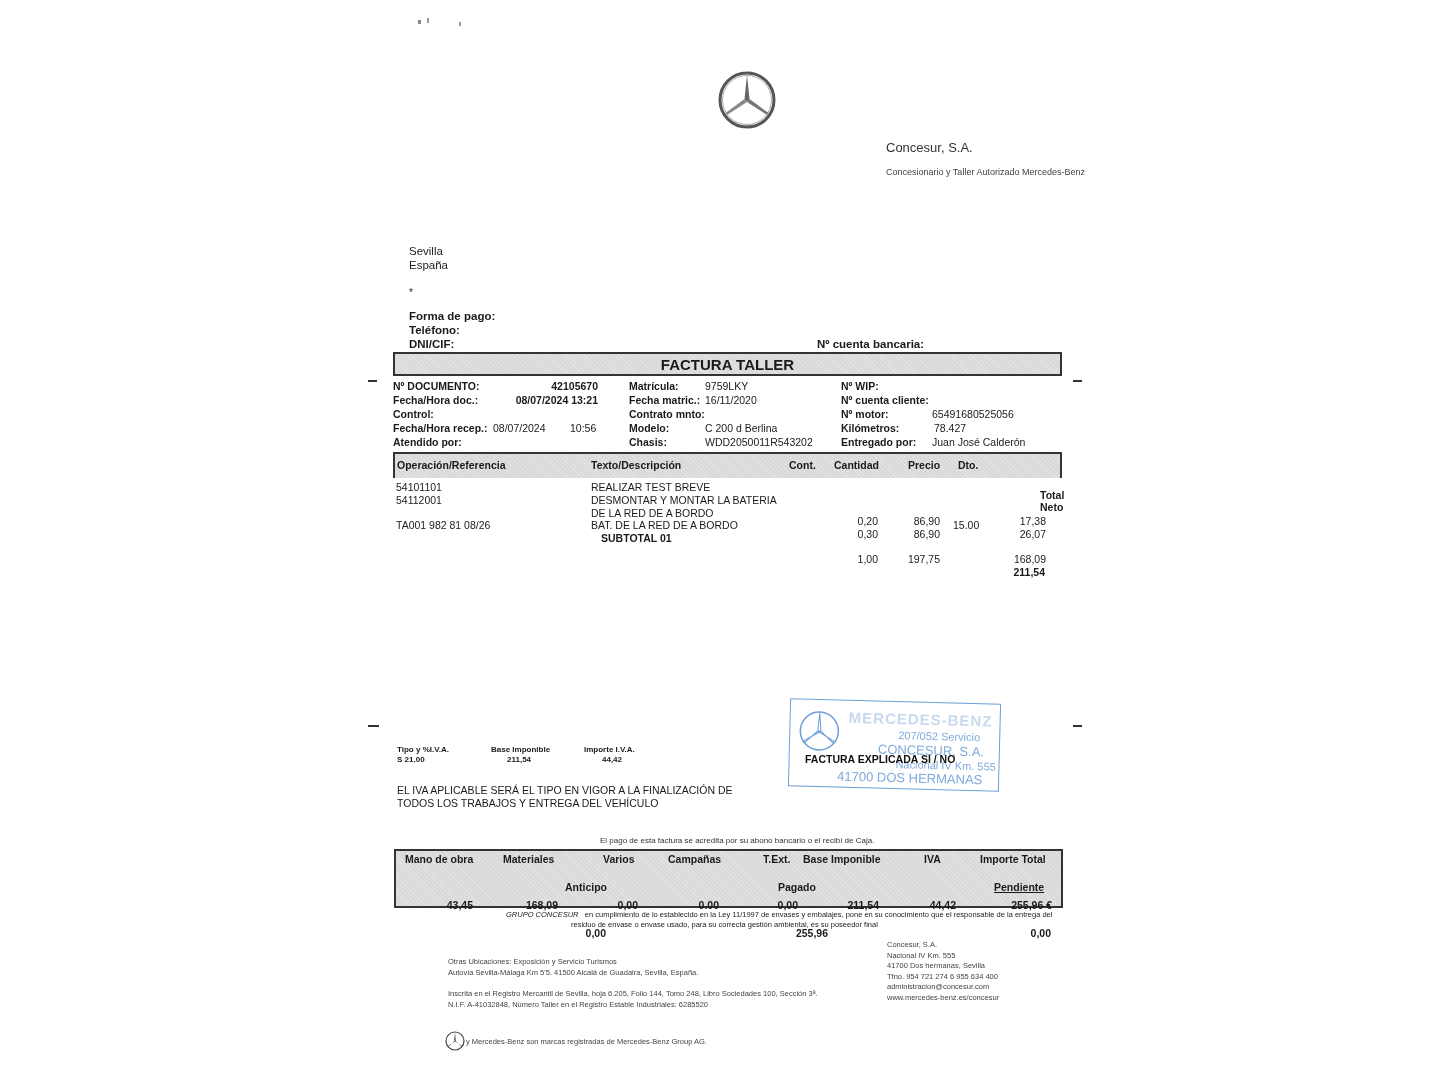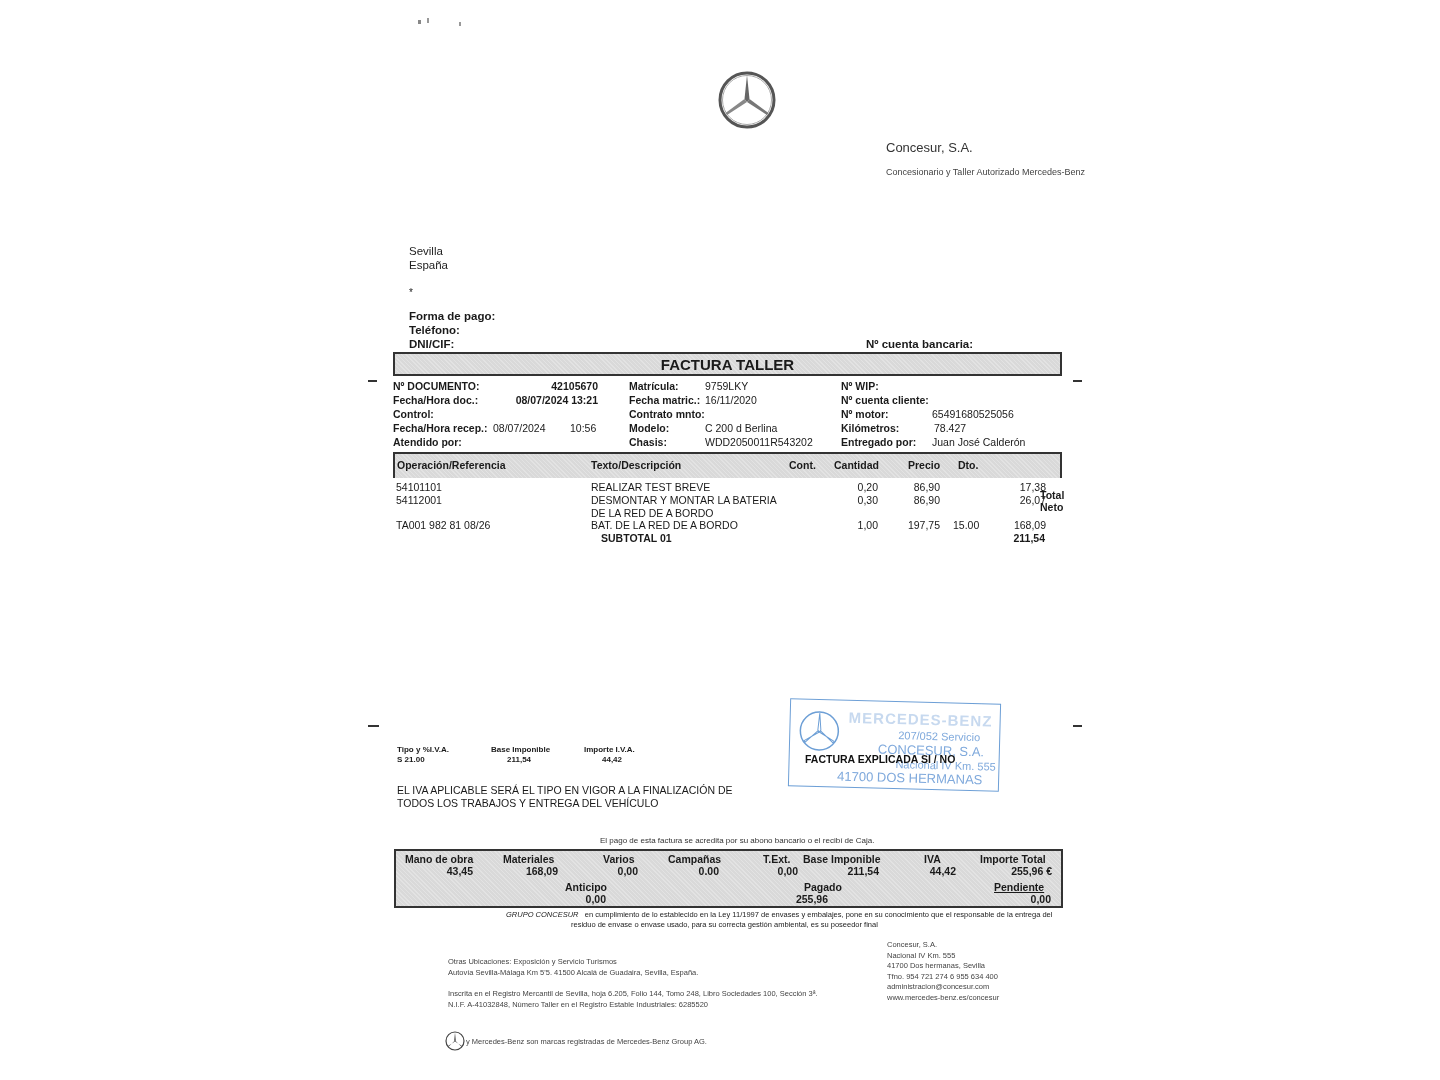--- a/index.html
+++ b/index.html
@@ -22,21 +22,21 @@
     text-align: center; font-size: 15px; font-weight: bold; line-height: 21px;
   }
   .info { font-size: 10.5px; }
   .info .k { font-weight: bold; }
   .table-head {
     left: 393px; top: 452px; width: 669px; height: 26px;
     border: 2px solid #333; border-bottom: none;
   }
   .th { position: absolute; top: 5px; font-size: 10.5px; font-weight: bold; }
   .td { position: absolute; font-size: 10.5px; }
-  .r { text-align: right; }
+  .r { text-align: right; margin-top: 34px; }
   .iva-h { font-size: 8px; font-weight: bold; }
   .iva-v { font-size: 8px; font-weight: bold; }
   .notice { left: 397px; top: 784px; font-size: 10.5px; line-height: 13px; }
   .stamp {
     left: 789px; top: 701px; width: 211px; height: 88px;
     border: 1.5px solid #6d9fd6; transform: rotate(1.5deg);
     color: #7fa9dc;
   }
   .stamp .line { position: absolute; white-space: nowrap; }
   .totals-box {
@@ -64,21 +64,21 @@
 <div class="abs company">Concesur, S.A.</div>
 <div class="abs company-sub">Concesionario y Taller Autorizado Mercedes-Benz</div>
 
 <div class="abs addr" style="top:245px;">Sevilla</div>
 <div class="abs addr" style="top:259px;">España</div>
 <div class="abs addr" style="top:287px;font-size:10px;">*</div>
 
 <div class="abs lbl" style="left:409px;top:310px;">Forma de pago:</div>
 <div class="abs lbl" style="left:409px;top:324px;">Teléfono:</div>
 <div class="abs lbl" style="left:409px;top:338px;">DNI/CIF:</div>
-<div class="abs lbl" style="left:866px;top:338px;">Nº cuenta bancaria:</div>
+<div class="abs lbl" style="left:817px;top:338px;">Nº cuenta bancaria:</div>
 
 <div class="abs title-bar shade">FACTURA TALLER</div>
 
 <div class="abs" style="left:368px;top:380px;width:9px;height:2px;background:#333;"></div>
 <div class="abs" style="left:1073px;top:380px;width:9px;height:2px;background:#333;"></div>
 <div class="abs" style="left:368px;top:725px;width:11px;height:2px;background:#333;"></div>
 <div class="abs" style="left:1073px;top:725px;width:9px;height:2px;background:#333;"></div>
 
 <div class="abs info" style="left:393px;top:380px;width:210px;">
   <div style="position:relative;height:14px;">
@@ -195,21 +195,21 @@
   <span class="tot" style="left:367px;top:2px;">T.Ext.</span>
   <span class="tot r" style="left:360px;top:14px;width:42px;">0,00</span>
   <span class="tot" style="left:407px;top:2px;">Base Imponible</span>
   <span class="tot r" style="left:420px;top:14px;width:63px;">211,54</span>
   <span class="tot" style="left:528px;top:2px;">IVA</span>
   <span class="tot r" style="left:510px;top:14px;width:50px;">44,42</span>
   <span class="tot" style="left:584px;top:2px;">Importe Total</span>
   <span class="tot r" style="left:580px;top:14px;width:76px;">255,96 €</span>
   <span class="tot" style="left:169px;top:30px;">Anticipo</span>
   <span class="tot r" style="left:160px;top:42px;width:50px;">0,00</span>
-  <span class="tot" style="left:408px;top:30px;">Pagado</span>
+  <span class="tot" style="left:382px;top:30px;">Pagado</span>
   <span class="tot r" style="left:380px;top:42px;width:52px;">255,96</span>
   <span class="tot" style="left:598px;top:30px;text-decoration:underline;">Pendiente</span>
   <span class="tot r" style="left:600px;top:42px;width:55px;">0,00</span>
 </div>
 
 <div class="abs foot" style="left:494px;top:910px;color:#222;">
   <span style="font-style:italic;margin-left:12px;">GRUPO CONCESUR</span>&nbsp;&nbsp;
   <span>en cumplimiento de lo establecido en la Ley 11/1997 de envases y embalajes, pone en su conocimiento que el responsable de la entrega del</span>
 </div>
 <div class="abs foot" style="left:571px;top:920px;color:#222;">residuo de envase o envase usado, para su correcta gestión ambiental, es su poseedor final</div>

